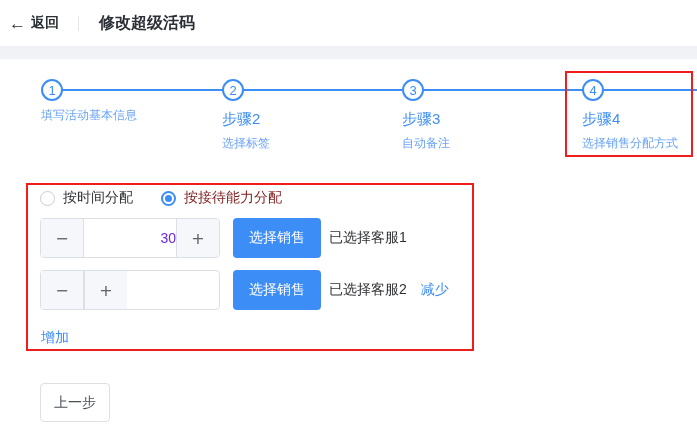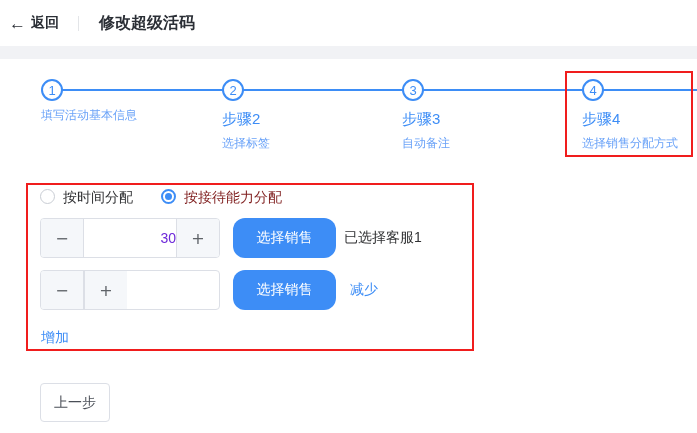--- a/index.html
+++ b/index.html
@@ -27,42 +27,42 @@
   .step-label { margin-top:9px; font-size:15px; color:#3d8df6; white-space:nowrap; }
   .step-desc { margin-top:6px; font-size:12px; color:#6ba3f8; white-space:nowrap; }
 
   
   .red-box { position:absolute; border:2px solid #f01d1d; z-index:5; pointer-events:none; }
   .red-box-step { left:565px; top:71px; width:128px; height:86px; }
   .red-box-form { left:26px; top:183px; width:448px; height:168px; }
 
   
   .radio-row { position:absolute; top:190px; left:40px; height:16px; display:flex; align-items:center; }
-  .radio { display:flex; align-items:flex-start; cursor:pointer;font-family:Liberation Mono, monospace; }
+  .radio { display:flex; align-items:center; cursor:pointer;font-family:Liberation Mono, monospace; }
   .radio-dot { width:15px; height:15px; border-radius:50%; background:#fff; border:1px solid #c9cdd4; }
   .radio.selected .radio-dot { border:2px solid #3d8df6; position:relative; }
   .radio.selected .radio-dot::after { content:""; position:absolute; left:2px; top:2px; width:7px; height:7px;
                  border-radius:50%; background:#3d8df6; }
   .radio-label { margin-left:8px; font-size:14px; color:#303133; }
   .radio.selected .radio-label { color:#7f1d1d; }
   .radio + .radio { margin-left:28px; }
 
   .alloc-row { position:absolute; left:40px; height:40px; display:flex; align-items:center; }
   .alloc-row-1 { top:218px; } .alloc-row-2 { top:270px; }
   .num-stepper { width:180px; height:40px; border:1px solid #dcdfe6; border-radius:4px; display:flex;
                  overflow:hidden; background:#fff; }
   .step-btn { width:43px; background:#f5f7fa; border:none; color:#5f6368; font-size:16px; cursor:pointer;
               display:flex; align-items:center; justify-content:center;
               font-family:"DejaVu Sans",sans-serif; }
   .step-btn.minus { border-right:1px solid #dcdfe6; }
   .step-btn.plus  { border-left:1px solid #dcdfe6; }
   .num-input { flex:1; border:none; outline:none; text-align:right; font-size:14px; color:#6d28d9;
                font-family:"Liberation Sans","DejaVu Sans",sans-serif; min-width:0; }
-  .select-btn { margin-left:13px; width:103px; height:40px; background:#3d8df6; color:#fff; border:none;
-                border-radius:12px; font-size:14px; font-weight:500; cursor:pointer; }
+  .select-btn { margin-left:13px; width:88px; height:40px; background:#3d8df6; color:#fff; border:none;
+                border-radius:4px; font-size:14px; font-weight:500; cursor:pointer; }
   .selected-info { margin-left:8px; font-size:14px; color:#303133; white-space:nowrap; }
   .link { color:#3d8df6; font-size:14px; cursor:pointer; text-decoration:none; white-space:nowrap; }
   .decrease-link { margin-left:14px; }
   .increase-link { position:absolute; left:41px; top:329px; }
 
   
   .prev-btn { position:absolute; left:40px; top:383px; width:70px; height:39px; background:#fff;
               border:1px solid #dcdfe6; border-radius:4px; font-size:14px; color:#4a4f57; cursor:pointer; }
 </style>
 </head>
@@ -125,20 +125,21 @@
     <button class="select-btn">选择销售</button>
     <span class="selected-info">已选择客服1</span>
   </div>
 
   <div class="alloc-row alloc-row-2">
     <div class="num-stepper">
       <button class="step-btn minus">−</button>
       <button class="step-btn plus">+</button>
     </div>
     <button class="select-btn">选择销售</button>
+    <span class="selected-info">已选择客服2</span>
     <a class="link decrease-link">减少</a>
   </div>
 
   <a class="link increase-link">增加</a>
 
   <button class="prev-btn">上一步</button>
 
 </div>
 
 </body></html>

